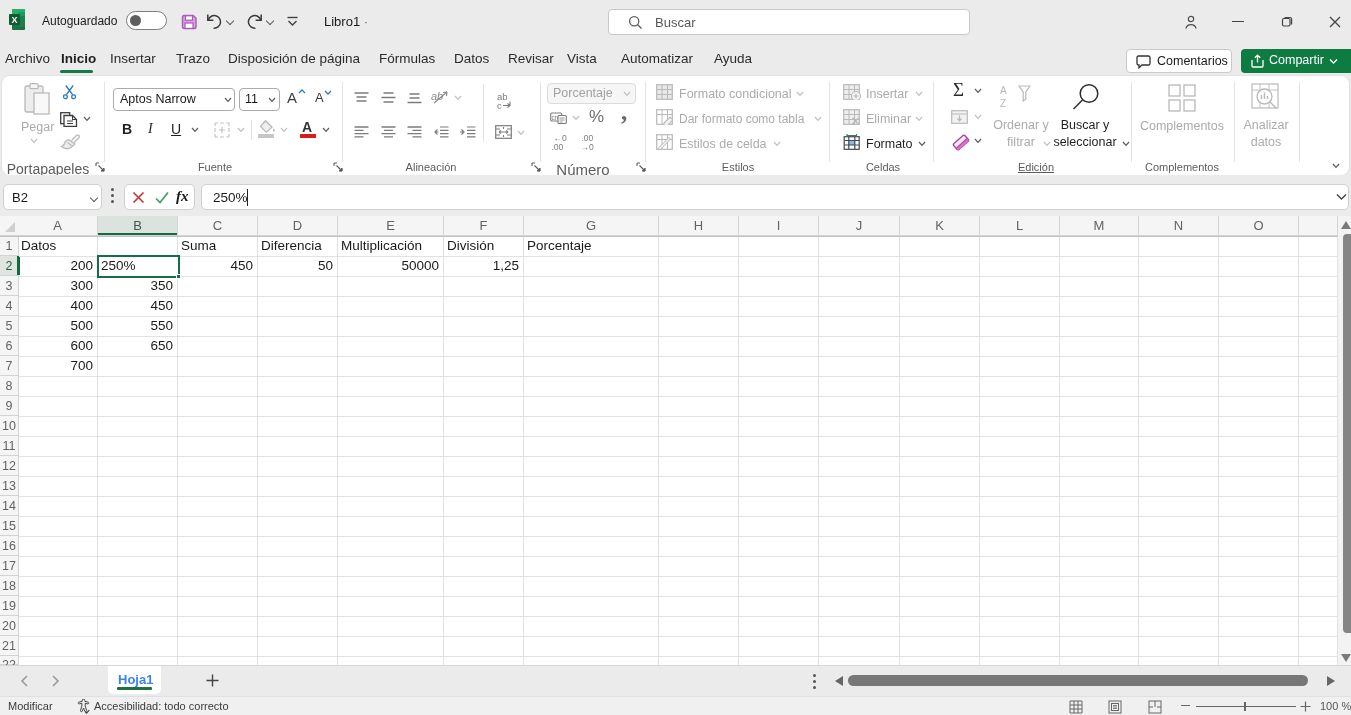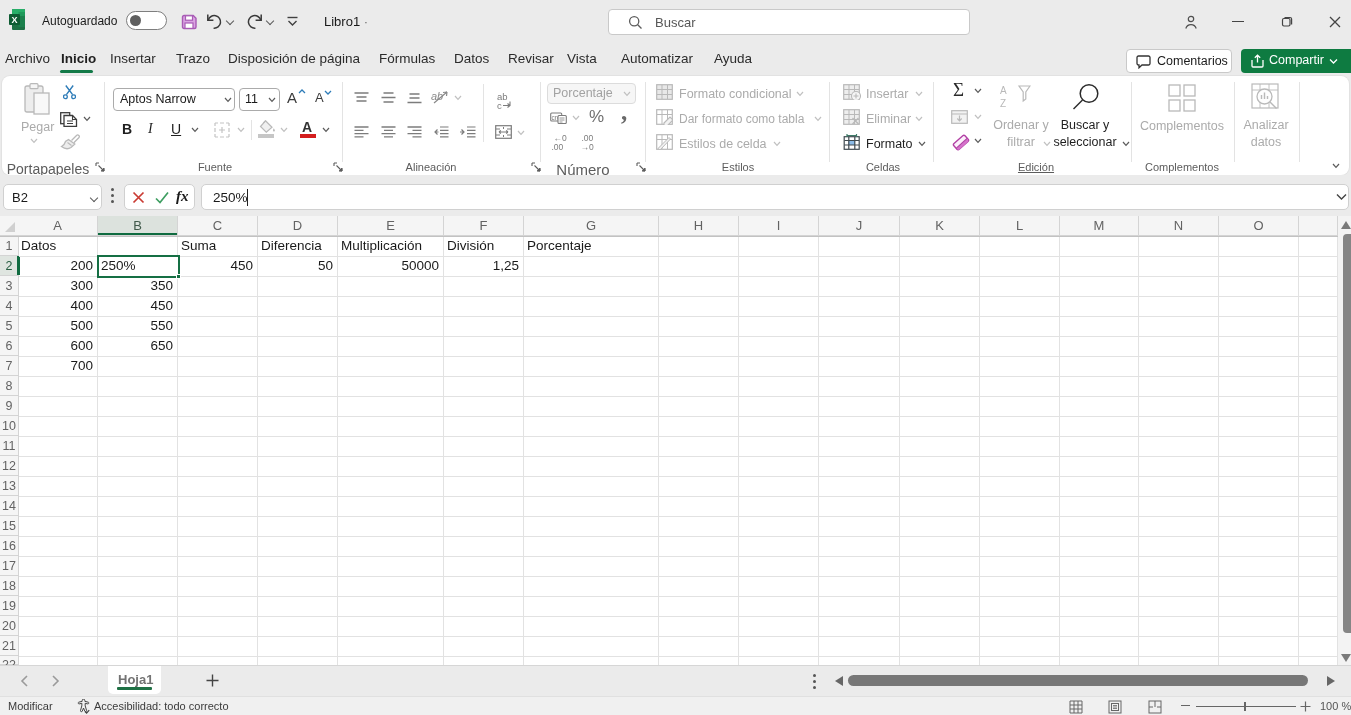--- a/index.html
+++ b/index.html
@@ -559,21 +559,21 @@
 </div>
 
 <div class="abs" id="sheetbar">
   <svg class="abs" style="left:20px;top:9px" width="9" height="12" viewBox="0 0 9 12">
       <path d="M7 1 L2 6 L7 11" fill="none" stroke="#9a9a9a" stroke-width="1.6"></path>
     </svg>
   <svg class="abs" style="left:51px;top:9px" width="9" height="12" viewBox="0 0 9 12">
       <path d="M2 1 L7 6 L2 11" fill="none" stroke="#9a9a9a" stroke-width="1.6"></path>
     </svg>
   <div class="abs" style="left:108px;top:0;width:53px;height:28px;background:#fff;border-radius:0 0 5px 5px;">
-    <div class="abs" style="left:10px;top:6px;font-size:13px;font-weight:700;color:#737373;">Hoja1</div>
+    <div class="abs" style="left:10px;top:6px;font-size:13px;font-weight:700;color:#3b82f6;">Hoja1</div>
     <div class="abs" style="left:9px;top:21px;width:35px;height:3px;background:#1f7145;border-radius:1px;"></div>
   </div>
   <svg class="abs" style="left:206px;top:8px" width="13" height="13" viewBox="0 0 13 13">
       <path d="M6.5 0.5 V12.5 M0.5 6.5 H12.5" stroke="#444" stroke-width="1.4"></path>
     </svg>
   <div class="abs" style="left:813px;top:8px;width:3px;height:3px;background:#555;border-radius:50%"></div>
   <div class="abs" style="left:813px;top:14px;width:3px;height:3px;background:#555;border-radius:50%"></div>
   <div class="abs" style="left:813px;top:20px;width:3px;height:3px;background:#555;border-radius:50%"></div>
   <svg class="abs" style="left:835px;top:10px" width="8" height="10" viewBox="0 0 8 10">
       <path d="M8 0 L0 5 L8 10 Z" fill="#666"></path>

